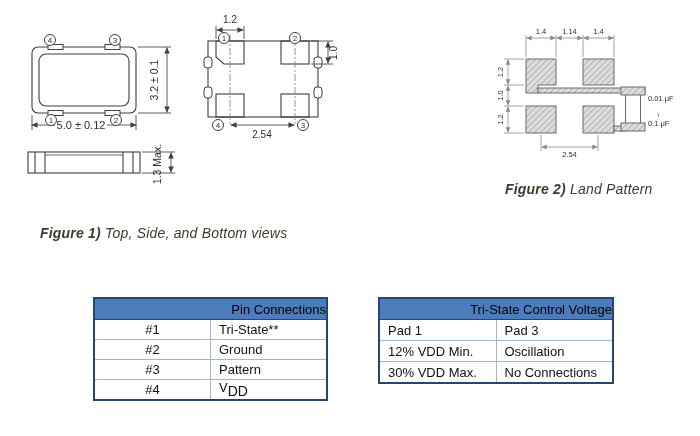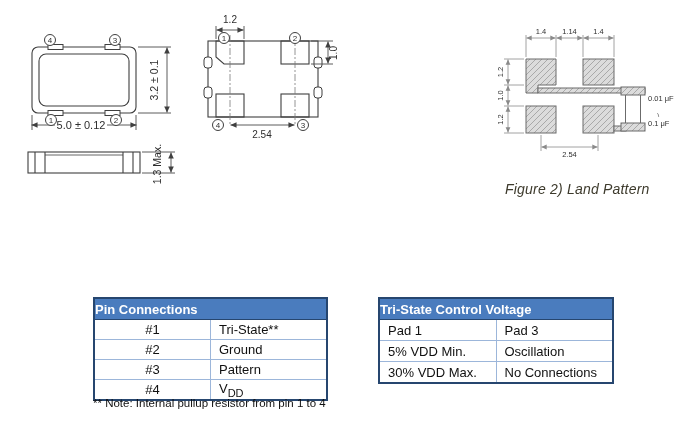--- a/index.html
+++ b/index.html
@@ -6,43 +6,43 @@
   .page {
     position:relative; width:700px; height:436px; background:#ffffff;
     font-family:"Liberation Sans", sans-serif; overflow:hidden;
   }
   .fig-svg { position:absolute; }
   svg text { font-family:"Liberation Sans", sans-serif; fill:#2e2e2e; }
   .caption {
     position:absolute; font-style:italic; font-size:14px;
     color:var(--figure-caption,#3D3A2C); letter-spacing:0.2px; white-space:nowrap;
   }
-  .caption b { font-weight:normal; }
+  .caption b { font-weight:bold; }
   table.dt {
     position:absolute; border-collapse:collapse; table-layout:fixed;
     border:2px solid var(--table-border-dark,#26466F);
   }
   table.dt th {
-    background:var(--table-header,#4A7CBE); color:#ffffff; font-weight:bold;
-    font-size:13px; border:1px solid var(--table-border-dark,#26466F); text-align:left;
+    background:var(--table-header,#4A7CBE); color:#000000; font-weight:normal;
+    font-size:13px; border:1px solid var(--table-border-dark,#26466F); text-align:right;
     padding:0;
   }
   table.dt td {
     border:1px solid var(--table-grid,#9CB6DA); font-size:13px; color:#101010;
     padding:0 0 0 8px; background:#fff; white-space:nowrap; overflow:hidden;
   }
   #pin-table { width:235px; left:93px; top:297px; }
   #pin-table th { height:20px; }
   #pin-table td { height:19px; }
   #pin-table td.c0 { width:52px; text-align:center; padding:0; }
   #tri-table { width:236px; left:378px; top:297px; }
   #tri-table th { height:20px; }
   #tri-table td { height:20px; }
   #tri-table td.c0 { width:130px; }
-  sub.vdd { font-size:11px; }
+  sub.vdd { font-size:14px; }
   .note {
     position:absolute; left:93px; top:396px; width:252px;
     font-size:11.5px; line-height:14.5px; color:#101010;
   }
 </style>
 </head>
 <body>
 
 <div class="page">
 
@@ -146,20 +146,23 @@
       <circle cx="285" cy="117" r="5.5"></circle>
     </g>
     <g font-size="8" text-anchor="middle" fill="#2e2e2e" stroke="none">
       <text x="206" y="33">1</text>
       <text x="277" y="33">2</text>
       <text x="200" y="120">4</text>
       <text x="285" y="120">3</text>
     </g>
   </svg>
 
+  <div class="caption" style="left:40px; top:225px;">
+    <b>Figure 1)</b><span> Top, Side, and Bottom views</span>
+  </div>
 
   <svg class="fig-svg" style="left:495px; top:22px;" width="205" height="140" viewBox="0 0 205 140">
     <defs>
       <marker id="a2" viewBox="0 0 8 8" refX="7.4" refY="4" markerWidth="6" markerHeight="6" markerUnits="userSpaceOnUse" orient="auto-start-reverse">
         <path d="M0.5,0.8 L7.5,4 L0.5,7.2 z" fill="#8a8a8a"></path>
       </marker>
       <pattern id="hatch" patternUnits="userSpaceOnUse" width="6" height="6">
         <rect width="6" height="6" fill="#dcdcdc"></rect>
         <path d="M0,6 L6,0 M-1,1 L1,-1 M5,7 L7,5" stroke="#a9a9a9" stroke-width="1"></path>
       </pattern>
@@ -241,34 +244,33 @@
       <td>Pattern</td>
     </tr>
     <tr>
       <td class="c0">#4</td>
       <td><span>V</span><sub class="vdd">DD</sub></td>
     </tr>
   </tbody>
     </table>
 
   <div class="note">
-    <div>** Note: Internal pullup resistor from pin 1 to 4</div>
   </div>
 
   <table class="dt" id="tri-table">
     <tbody>
         <tr>
       <th colspan="2">Tri-State Control Voltage</th>
     </tr>
     <tr>
       <td class="c0">Pad 1</td>
       <td>Pad 3</td>
     </tr>
     <tr>
-      <td class="c0">5% VDD Min.</td>
+      <td class="c0">12% VDD Min.</td>
       <td>Oscillation</td>
     </tr>
     <tr>
       <td class="c0">30% VDD Max.</td>
       <td>No Connections</td>
     </tr>
   </tbody>
     </table>
 
 </div>

